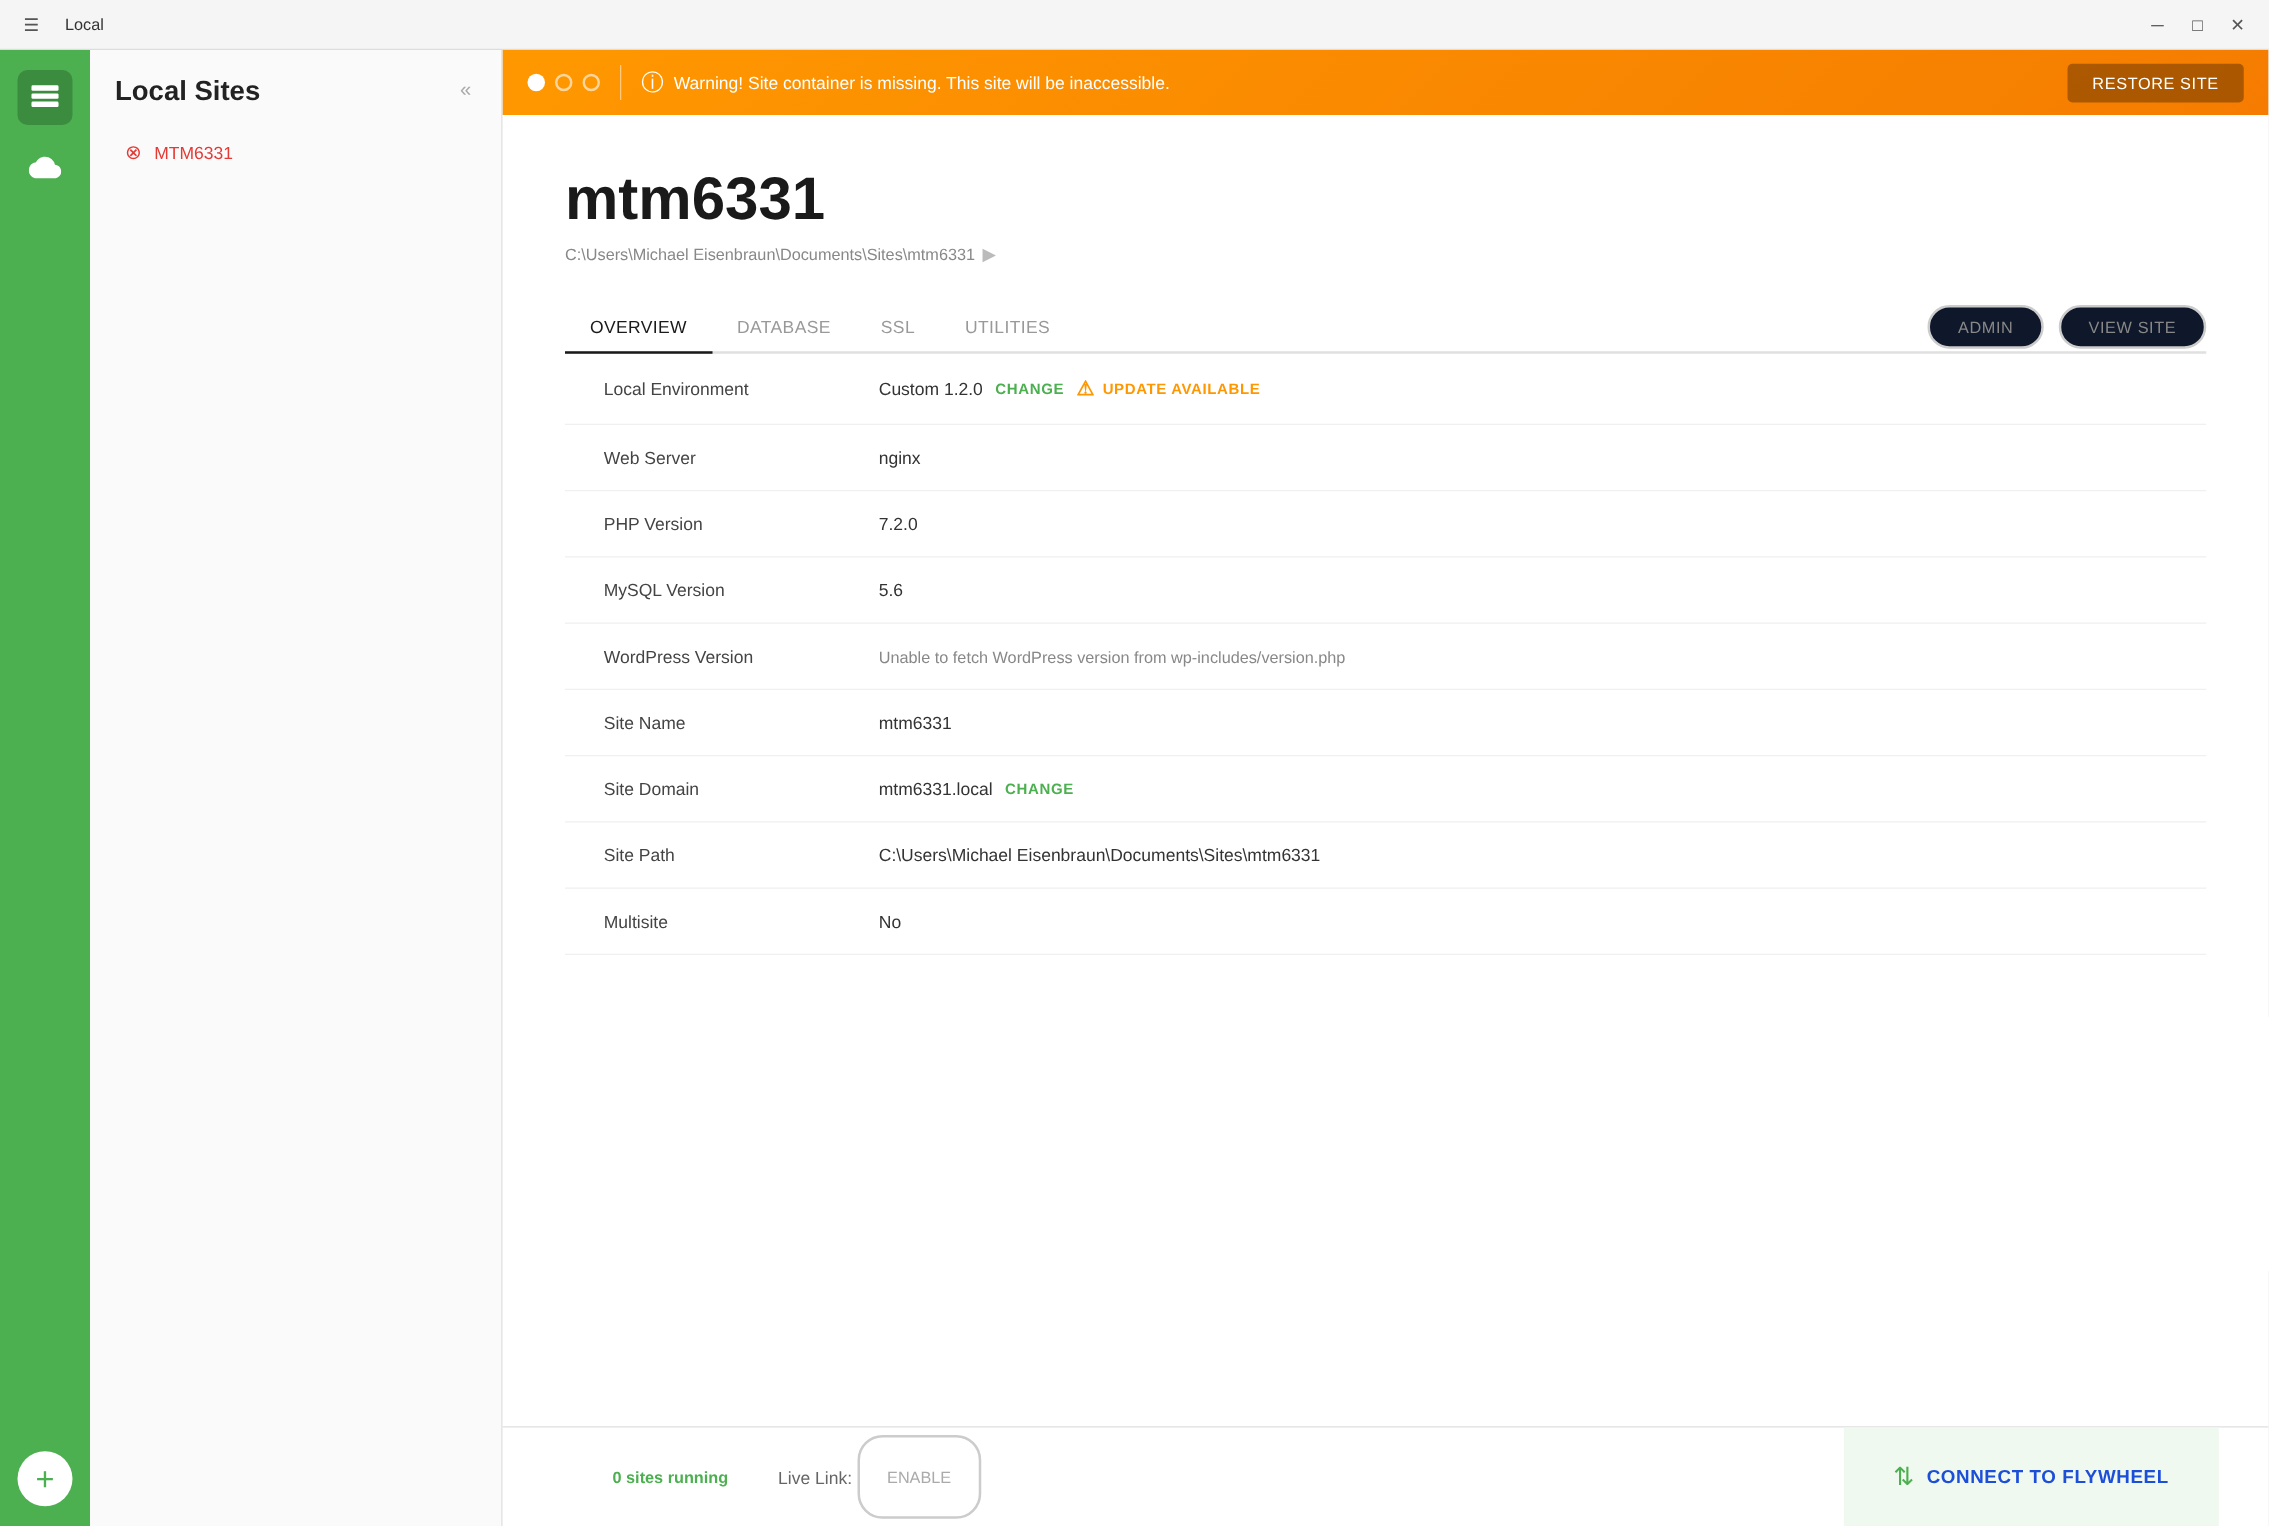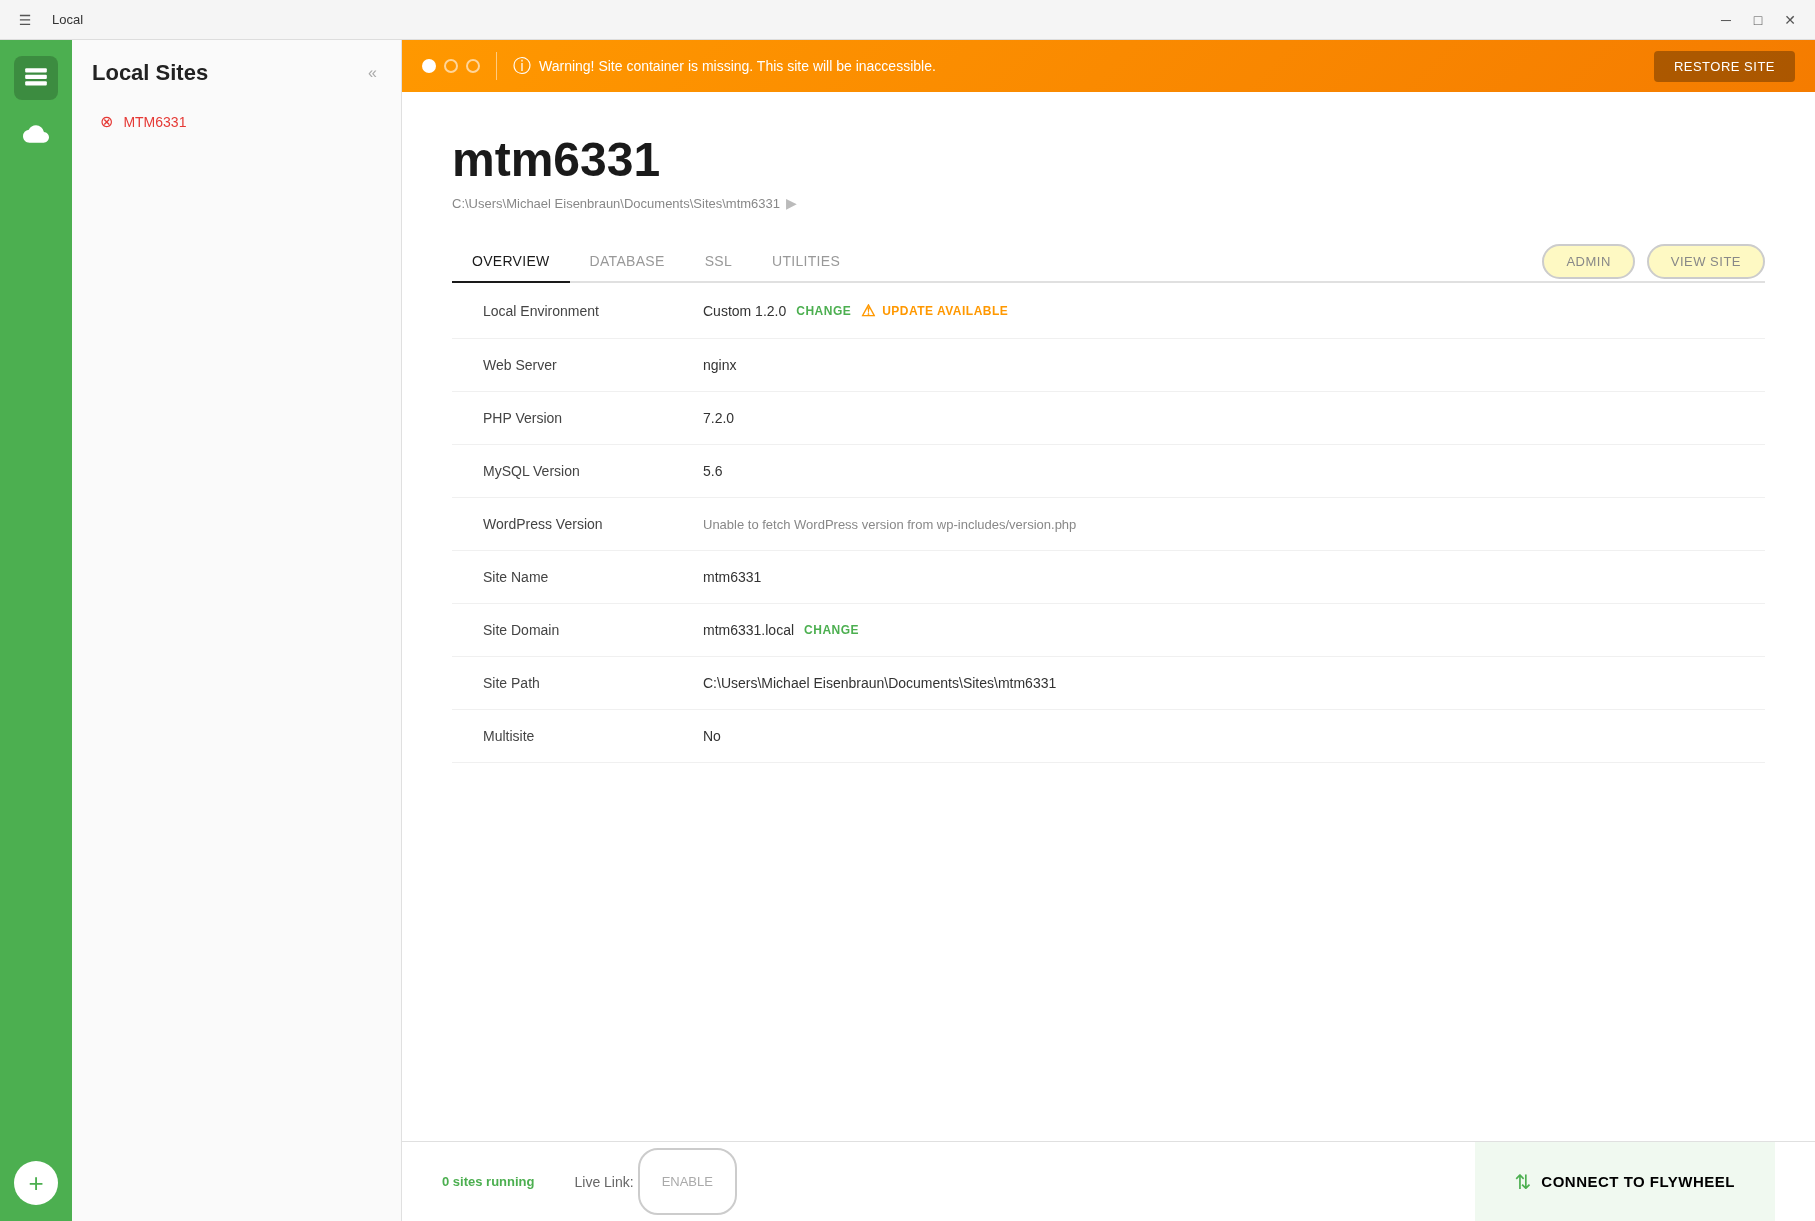--- a/index.html
+++ b/index.html
@@ -142,21 +142,21 @@
       color: #999;
       cursor: pointer;
       border-bottom: 2px solid transparent;
       margin-bottom: -2px;
       letter-spacing: 0.3px;
     }
     .tab-item.active { color: #1a1a1a; border-bottom-color: #1a1a1a; }
     .tab-actions { margin-left: auto; display: flex; gap: 12px; }
     .tab-action-btn {
       border: 2px solid #ccc;
-      background: #fef9c3;
+      background: #0f172a;
       padding: 8px 22px;
       border-radius: 20px;
       font-size: 13px;
       font-weight: 500;
       color: #888;
       cursor: pointer;
       letter-spacing: 0.5px;
     }
 
     
@@ -184,21 +184,21 @@
     
     .bottom-bar {
       height: 80px;
       background: white;
       border-top: 1px solid #e0e0e0;
       display: flex;
       align-items: center;
       padding: 0 40px;
       flex-shrink: 0;
     }
-    .sites-running { font-size: 13px; color: #999; }
+    .sites-running { font-size: 13px; color: #999; margin-left: 48px; }
     .sites-running span { color: #4caf50; font-weight: 600; }
     .live-link { display: flex; align-items: center; gap: 4px; margin-left: 40px; }
     .live-link-label { font-size: 14px; color: #666; }
     .enable-btn {
       border: 2px solid #ccc;
       background: white;
       padding: 24px 22px;
       border-radius: 20px;
       font-size: 13px;
       color: #aaa;
@@ -209,21 +209,21 @@
       margin-left: auto;
       background: #f0f9f0;
       display: flex;
       align-items: center;
       gap: 10px;
       padding: 0 40px;
       height: 100%;
       cursor: pointer;
     }
     .flywheel-icon { color: #4caf50; font-size: 20px; }
-    .flywheel-text { font-size: 15px; font-weight: 700; color: #000000; letter-spacing: 0.5px; }
+    .flywheel-text { font-size: 15px; font-weight: 700; color: #1d4ed8; letter-spacing: 0.5px; }
   </style>
 </head>
 <body>
 
 <div class="title-bar">
   <div class="title-bar-menu">
     <button class="title-bar-btn">☰</button>
     <span class="title-bar-title">Local</span>
   </div>
   <div class="title-bar-controls">

